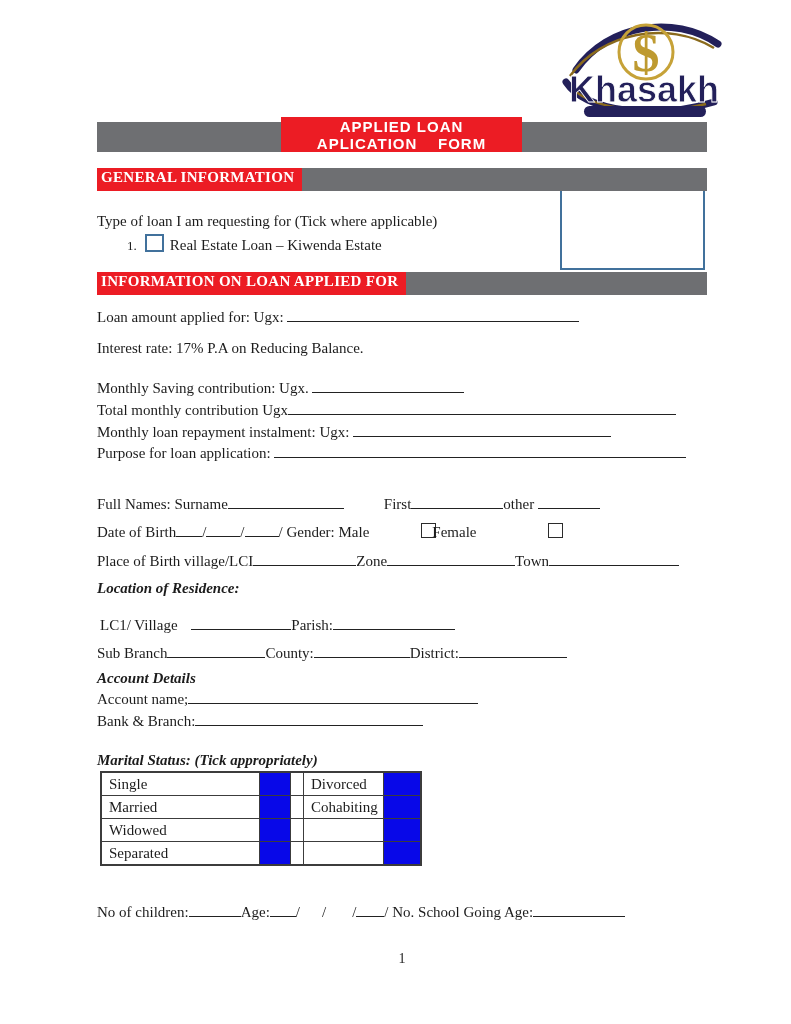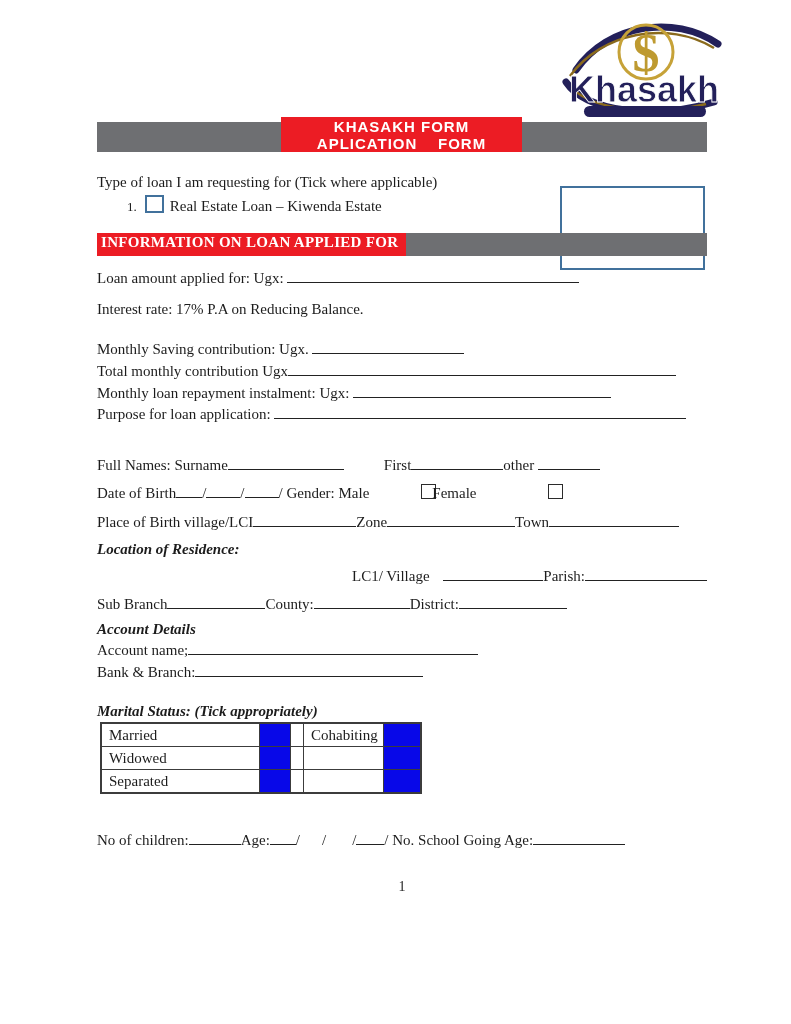--- a/index.html
+++ b/index.html
@@ -71,25 +71,28 @@
       <rect x="32" y="98" width="122" height="11" rx="5.5" fill="#23205A"></rect>
     </svg>
   </div>
 
   <div class="photo-box"></div>
 
   <div class="content">
 
     <div class="title-bar">
       <div class="title-red">
-        <span>KHASAKH FORM</span>
+        <span>APPLIED LOAN</span>
         <span>APLICATION    FORM</span>
       </div>
     </div>
 
+    <div class="section-bar bar-general">
+      <span class="section-label">GENERAL INFORMATION</span>
+    </div>
 
     <div class="line" style="margin-top:20px;">
       <span>Type of loan I am requesting for (Tick where applicable)</span>
     </div>
 
     <div class="line" style="margin-top:2px;padding-left:30px;">
       <span style="font-size:13px;">1.</span><span class="cb-blue"></span><span>Real Estate Loan – Kiwenda Estate</span>
     </div>
 
     <div class="section-bar bar-loan">
@@ -134,21 +137,21 @@
     </div>
 
     <div class="line" style="margin-top:8px;">
       <span>Place of Birth village/LCI</span><span class="ul" style="width:103px;"></span><span>Zone</span><span class="ul" style="width:128px;"></span><span>Town</span><span class="ul" style="width:130px;"></span>
     </div>
 
     <div class="line bi" style="margin-top:6px;">
       <span>Location of Residence:</span>
     </div>
 
-    <div class="line" style="margin-top:6px;padding-left:3px;text-align:right;">
+    <div class="line" style="margin-top:16px;padding-left:3px;">
       <span>LC1/ Village </span><span class="sp" style="width:10px;"></span><span class="ul" style="width:100px;"></span><span>Parish:</span><span class="ul" style="width:122px;"></span>
     </div>
 
     <div class="line" style="margin-top:7px;">
       <span>Sub Branch</span><span class="ul" style="width:98px;"></span><span>County:</span><span class="ul" style="width:96px;"></span><span>District:</span><span class="ul" style="width:108px;"></span>
     </div>
 
     <div class="line bold" style="margin-top:4px;font-style:italic;">
       <span>Account Details</span>
     </div>
@@ -160,20 +163,27 @@
     <div class="line" style="margin-top:1px;">
       <span>Bank &amp; Branch:</span><span class="ul" style="width:228px;"></span>
     </div>
 
     <div class="line bi" style="margin-top:18px;">
       <span>Marital Status: (Tick appropriately)</span>
     </div>
 
     <table class="marital">
       <tbody>
+          <tr>
+        <td class="c-label1">Single</td>
+        <td class="c-blue1"></td>
+        <td class="c-gap"></td>
+        <td class="c-label2">Divorced</td>
+        <td class="c-blue2"></td>
+      </tr>
       <tr>
         <td class="c-label1">Married</td>
         <td class="c-blue1"></td>
         <td class="c-gap"></td>
         <td class="c-label2">Cohabiting</td>
         <td class="c-blue2"></td>
       </tr>
       <tr>
         <td class="c-label1">Widowed</td>
         <td class="c-blue1"></td>

